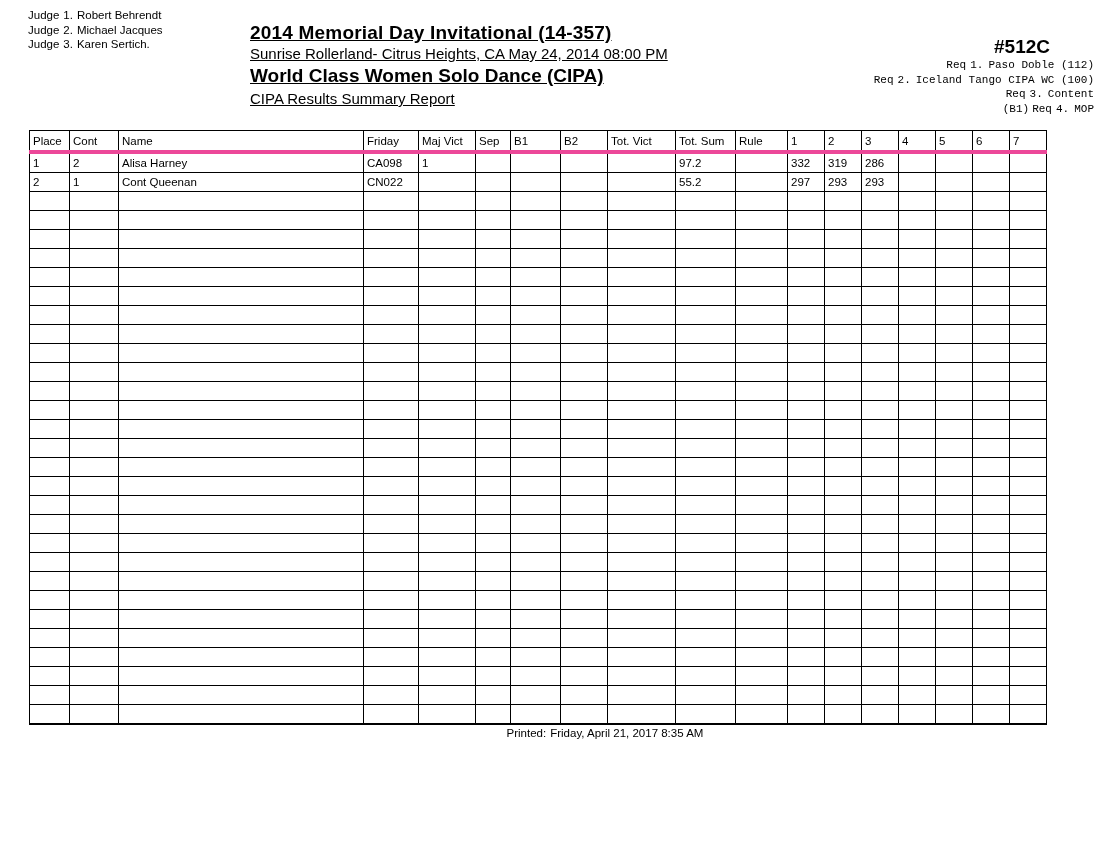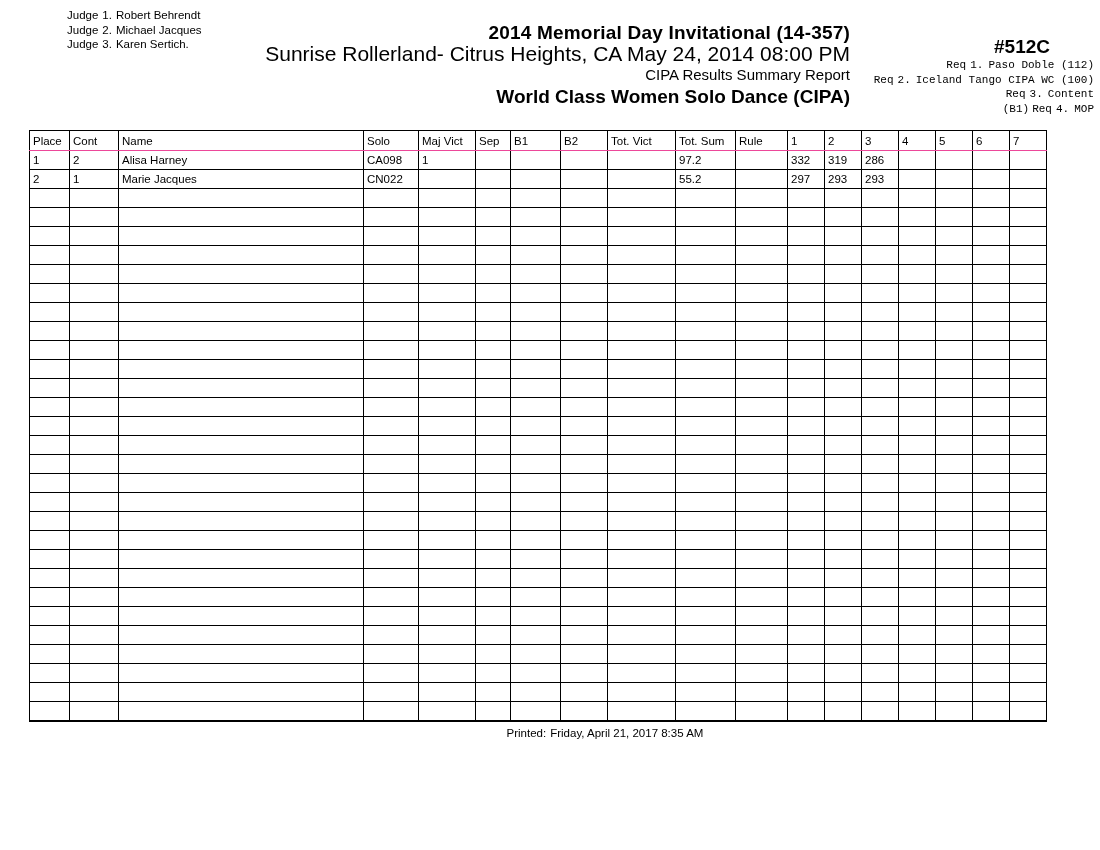--- a/index.html
+++ b/index.html
@@ -17,42 +17,42 @@
   }
 
   
   #judges {
     position: absolute;
     left: 28px;
     top: 8px;
     font-size: 11.5px;
     line-height: 14.5px;
     white-space: nowrap;
-    margin-left: 39px;
   }
   .judge-line { display: block; }
   .judge-word { margin-right: 4px; }
   .judge-num { margin-right: 4px; }
 
   
   #title-block {
     position: absolute;
     left: 250px;
     top: 22px;
     width: 600px;
-    text-align: right;
+    text-align: left;
+    text-decoration: underline;
   }
   #event-title {
     font-size: 19px;
     font-weight: bold;
     letter-spacing: 0.2px;
     line-height: 22px;
   }
   #venue-line {
-    font-size: 21px;
+    font-size: 15px;
     line-height: 20px;
   }
   #class-title {
     font-size: 19px;
     font-weight: bold;
     line-height: 24px;
   }
   #report-subtitle {
     font-size: 15px;
     line-height: 21px;
@@ -97,21 +97,21 @@
     border: 1px solid #000000;
     height: 18px;
     padding: 0 0 0 3px;
     font-weight: normal;
     text-align: left;
     vertical-align: middle;
     overflow: hidden;
     white-space: nowrap;
   }
   #results-table thead th {
-    border-bottom: 1px solid #ec4899;
+    border-bottom: 4px solid #ec4899;
     height: 19px;
   }
   #results-table tbody tr:last-child td {
     border-bottom: 2px solid #000000;
   }
   
   .c-place, .c-cont { text-align: center; padding-left: 0; }
   .c-judge { text-align: center; padding-left: 0; }
   thead .c-judge { text-align: center; }
 
@@ -153,22 +153,22 @@
     <span class="judge-word">Judge</span><span class="judge-num">2.</span><span>Michael Jacques</span>
   </span>
   <span class="judge-line">
     <span class="judge-word">Judge</span><span class="judge-num">3.</span><span>Karen Sertich.</span>
   </span>
 </div>
 
 <div id="title-block">
   <div id="event-title">2014  Memorial Day Invitational (14-357)</div>
   <div id="venue-line">Sunrise Rollerland- Citrus Heights, CA  May 24, 2014  08:00 PM</div>
+  <div id="class-title">World Class Women Solo Dance (CIPA)</div>
   <div id="report-subtitle">CIPA Results Summary Report</div>
-  <div id="class-title">World Class Women Solo Dance (CIPA)</div>
 </div>
 
 <div id="right-block">
   <div id="event-number">#512C</div>
   <div class="req-line">
     <span class="req-prefix"></span><span class="req-word">Req</span><span class="req-num">1.</span><span>Paso Doble (112)</span>
   </div>
   <div class="req-line">
     <span class="req-prefix"></span><span class="req-word">Req</span><span class="req-num">2.</span><span>Iceland Tango CIPA WC (100)</span>
   </div>
@@ -199,21 +199,21 @@
       <col class="w-judge">
     <col class="w-judge">
       <col class="w-judge">
       <col class="w-judge">
   </colgroup>
   <thead>
     <tr>
       <th>Place</th>
       <th>Cont</th>
       <th>Name</th>
-      <th>Solo</th>
+      <th>Friday</th>
       <th>Maj Vict</th>
       <th>Sep</th>
       <th>B1</th>
       <th>B2</th>
       <th>Tot. Vict</th>
       <th>Tot. Sum</th>
       <th>Rule</th>
       <th class="c-judge">1</th>
       <th class="c-judge">2</th>
       <th class="c-judge">3</th>
@@ -240,21 +240,21 @@
         <td class="c-judge">319</td>
         <td class="c-judge">286</td>
         <td class="c-judge"></td>
         <td class="c-judge"></td>
         <td class="c-judge"></td>
         <td class="c-judge"></td>
       </tr>
       <tr>
         <td class="c-place">2</td>
         <td class="c-cont">1</td>
-        <td>Marie Jacques</td>
+        <td>Cont Queenan</td>
         <td>CN022</td>
         <td></td>
         <td></td>
         <td></td>
         <td></td>
         <td></td>
         <td>55.2</td>
         <td></td>
         <td class="c-judge">297</td>
         <td class="c-judge">293</td>

